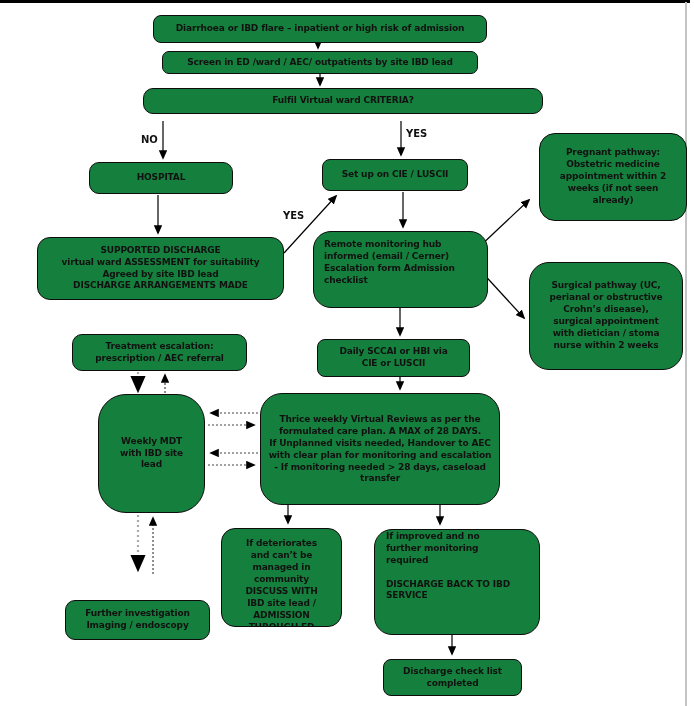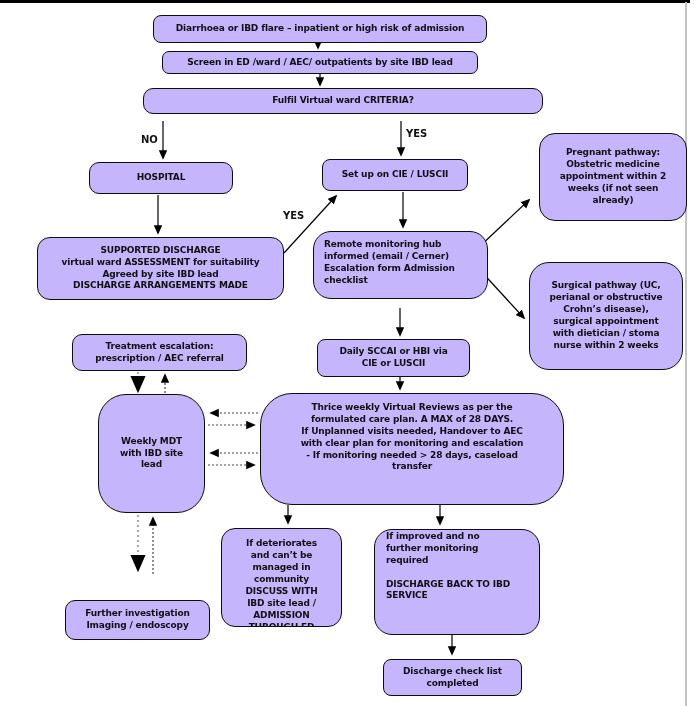--- a/index.html
+++ b/index.html
@@ -4,21 +4,21 @@
 <style>
   html,body{margin:0;padding:0;background:#ffffff;}
   .canvas{
     position:relative;width:694px;height:706px;background:#ffffff;
     font-family:"DejaVu Sans",sans-serif;overflow:hidden;
   }
   .frame-top{position:absolute;left:0;top:0;width:690px;height:3px;background:#000;}
   .frame-right{position:absolute;left:685px;top:2px;width:2px;height:704px;background:#c4c4c4;}
   .arrow-layer{position:absolute;left:0;top:0;z-index:1;}
   .node{
-    position:absolute;z-index:2;background:#c4b5fd;border:1.4px solid #0d0d0d;
+    position:absolute;z-index:2;background:#15803d;border:1.4px solid #0d0d0d;
     box-sizing:border-box;display:flex;align-items:center;justify-content:center;
     text-align:center;font-weight:bold;font-size:9px;line-height:1.32;
     letter-spacing:-0.15px;color:#111;white-space:pre-line;
   }
   .node.left{justify-content:flex-start;text-align:left;align-items:flex-start;}
   .node.topc{align-items:flex-start;}
   .node.clip{overflow:hidden;}
   .branch-label{
     position:absolute;z-index:3;font-weight:bold;font-size:10px;color:#111;
     letter-spacing:0;
@@ -80,21 +80,21 @@
 
   <div class="node" style="left:89px;top:162px;width:144px;height:32px;border-radius:10px;">HOSPITAL</div>
 
   <div class="node" style="left:322px;top:159px;width:146px;height:32px;border-radius:8px;">Set up on CIE / LUSCII</div>
 
   <div class="node" style="left:37px;top:237px;width:247px;height:63px;border-radius:13px;">SUPPORTED DISCHARGE
 virtual ward ASSESSMENT for suitability
 Agreed by site IBD lead
 DISCHARGE ARRANGEMENTS MADE</div>
 
-  <div class="node left" style="left:313px;top:231px;width:175px;height:68px;border-radius:18px;padding:7px 10px;">Remote monitoring hub
+  <div class="node left" style="left:313px;top:231px;width:175px;height:77px;border-radius:18px;padding:7px 10px;">Remote monitoring hub
 informed (email / Cerner)
 Escalation form Admission
 checklist</div>
 
   <div class="node" style="left:539px;top:133px;width:148px;height:88px;border-radius:16px;">Pregnant pathway:
 Obstetric medicine
 appointment within 2
 weeks (if not seen
 already)</div>
 
@@ -108,21 +108,21 @@
   <div class="node" style="left:317px;top:339px;width:153px;height:38px;border-radius:8px;">Daily SCCAI or HBI via
 CIE or LUSCII</div>
 
   <div class="node" style="left:72px;top:334px;width:175px;height:37px;border-radius:10px;">Treatment escalation:
 prescription / AEC referral</div>
 
   <div class="node" style="left:98px;top:394px;width:107px;height:119px;border-radius:28px;">Weekly MDT
 with IBD site
 lead</div>
 
-  <div class="node topc" style="left:260px;top:393px;width:304px;height:112px;border-radius:32px;padding-top:8px;">Thrice weekly Virtual Reviews as per the
+  <div class="node topc" style="left:260px;top:393px;width:240px;height:112px;border-radius:22px;padding-top:20px;">Thrice weekly Virtual Reviews as per the
 formulated care plan. A MAX of 28 DAYS.
 If Unplanned visits needed, Handover to AEC
 with clear plan for monitoring and escalation
 - If monitoring needed &gt; 28 days, caseload
 transfer</div>
 
   <div class="node topc clip" style="left:221px;top:528px;width:121px;height:99px;border-radius:14px;padding-top:9px;line-height:1.33;">If deteriorates
 and can’t be
 managed in
 community

